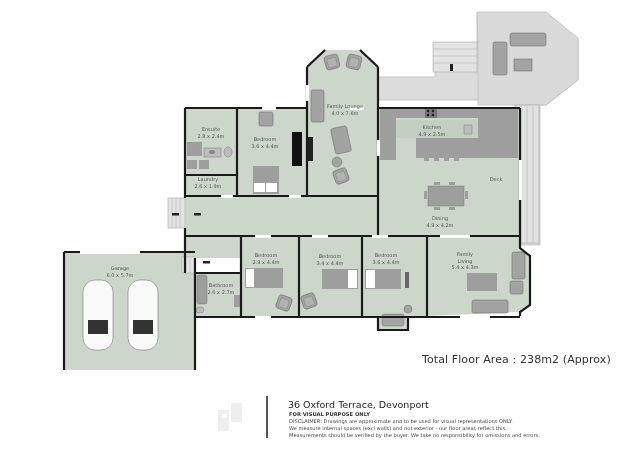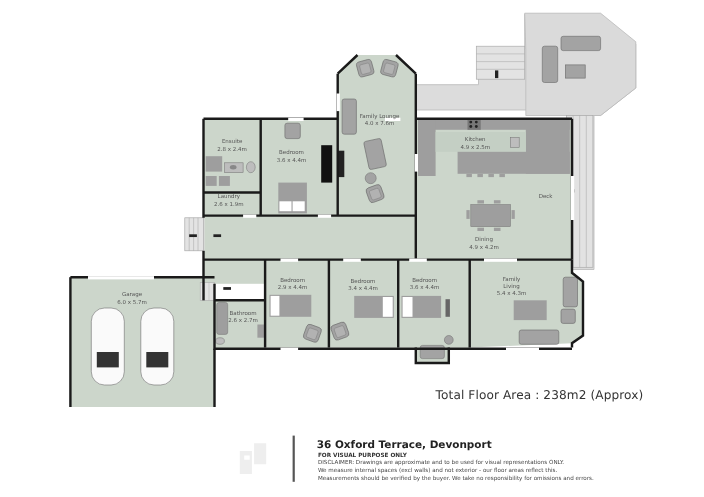--- a/index.html
+++ b/index.html
@@ -1,22 +1,22 @@
 <!DOCTYPE html>
 <html><head>
 <meta charset="utf-8">
 <style>
   html, body { margin:0; padding:0; background:#ffffff; }
   body { width:640px; height:452px; position:relative; overflow:hidden; font-family:"Liberation Sans", sans-serif; }
   .plan { position:absolute; left:0; top:0; width:640px; height:370px; }
   .lbl { position:absolute; font-family:"DejaVu Sans", sans-serif; font-size:5px; color:#555; text-align:center; line-height:6.5px; white-space:nowrap; transform:translateX(-50%); }
-  .total { position:absolute; left:396px; top:353px; font-family:"DejaVu Sans", sans-serif; font-size:11px; color:#333; letter-spacing:0.1px; }
+  .total { position:absolute; left:422px; top:353px; font-family:"DejaVu Sans", sans-serif; font-size:11px; color:#333; letter-spacing:0.1px; }
   .footer-logo { position:absolute; left:215px; top:400px; width:30px; height:34px; }
   .footer-divider { position:absolute; left:266px; top:396px; width:2px; height:42px; background:#555; }
-  .addr { position:absolute; left:288px; top:399px; font-family:"DejaVu Sans", sans-serif; font-weight:bold; font-size:9.5px; color:#222; }
+  .addr { position:absolute; left:288px; top:399px; font-family:"DejaVu Sans", sans-serif; font-weight:normal; font-size:9.5px; color:#222; }
   .visual { position:absolute; left:289px; top:411px; font-family:"DejaVu Sans", sans-serif; font-weight:bold; font-size:5.2px; color:#333; }
   .disc { position:absolute; left:289px; top:418px; font-family:"DejaVu Sans", sans-serif; font-size:5.1px; color:#444; line-height:7.2px; width:320px; }
 </style>
 </head>
 <body>
 
 <div class="plan">
   <svg width="640" height="370" viewBox="0 0 640 370">
     <defs>
       <g id="armchair">

